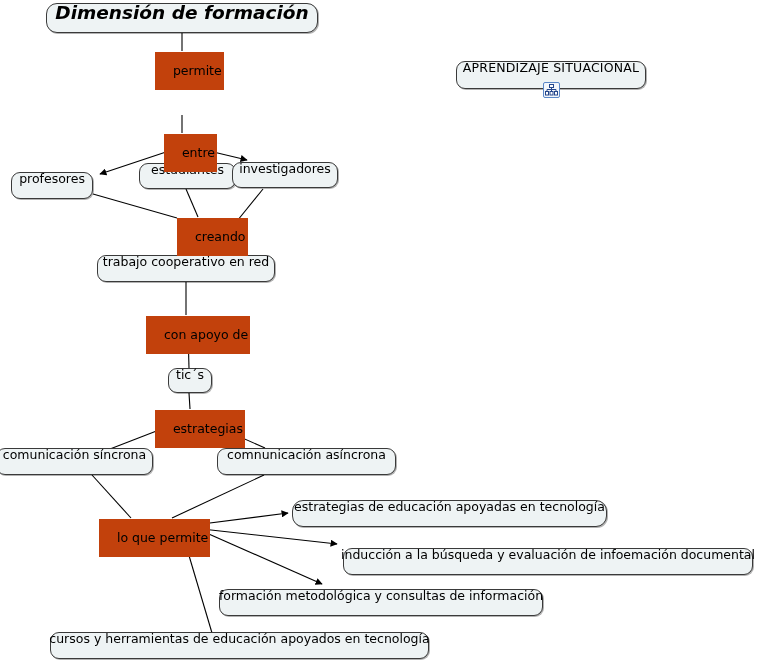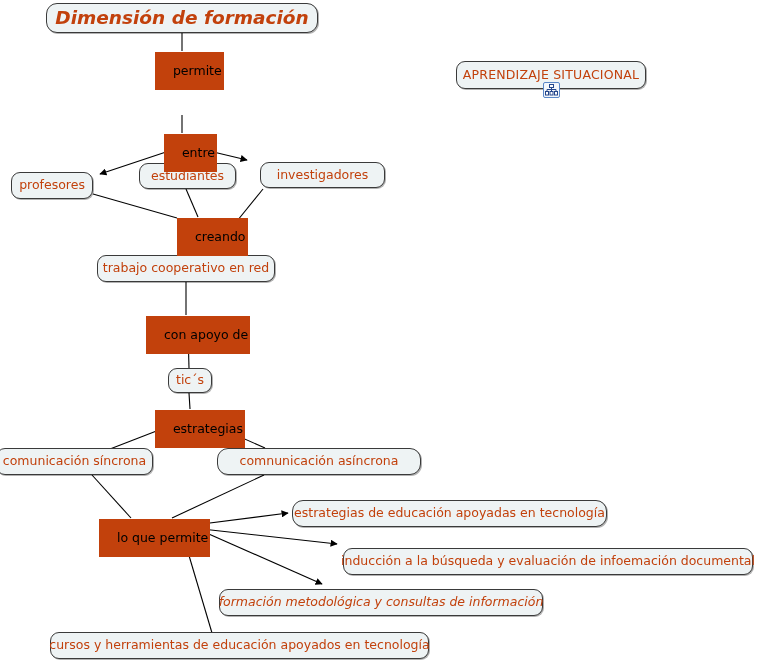--- a/index.html
+++ b/index.html
@@ -27,25 +27,24 @@
     width: 757px;
     height: 663px;
     pointer-events: none;
   }
   .node {
     position: absolute;
     box-sizing: border-box;
     background: #eef3f4;
     border: 1px solid #3a3a3a;
     border-radius: 9px;
-    color: #c2410c;
+    color: #000000;
     font-size: 12.5px;
     line-height: 1;
     display: flex;
-    align-items: center;
     justify-content: center;
     white-space: pre;
     box-shadow: 1px 1px 0 rgba(0,0,0,0.30);
     padding: 0 9px;
   }
   .node.title-node {
     font-weight: bold;
     font-style: italic;
     font-size: 18.5px;
     border-radius: 11px;
@@ -160,49 +159,49 @@
 
 
   <div class="node" style="left:11px; top:172px; width:82px; height:27px;">
     <span>profesores</span>
   </div>
 
   <div class="node" style="left:139px; top:163px; width:97px; height:26px;">
     <span>estudiantes</span>
   </div>
 
-  <div class="node" style="left:232px; top:162px; width:125px; height:26px;margin-left:28px;">
+  <div class="node" style="left:232px; top:162px; width:106px; height:26px;">
     <span>investigadores</span>
   </div>
 
   <div class="node" style="left:97px; top:255px; width:178px; height:27px;">
     <span>trabajo cooperativo en red</span>
   </div>
 
   <div class="node" style="left:168px; top:368px; width:44px; height:25px;">
     <span>tic´s</span>
   </div>
 
   <div class="node" style="left:-4px; top:448px; width:157px; height:27px;">
     <span>comunicación síncrona</span>
   </div>
 
-  <div class="node" style="left:217px; top:448px; width:204px; height:27px;border-radius:11px;">
+  <div class="node" style="left:217px; top:448px; width:179px; height:27px;">
     <span>comnunicación asíncrona</span>
   </div>
 
   <div class="node" style="left:292px; top:500px; width:315px; height:27px;border-radius:11px;">
     <span>estrategias de educación apoyadas en tecnología</span>
   </div>
 
   <div class="node" style="left:343px; top:548px; width:410px; height:27px;">
     <span>inducción a la búsqueda y evaluación de infoemación documental</span>
   </div>
 
-  <div class="node" style="left:219px; top:589px; width:324px; height:27px;font-style:italic;">
+  <div class="node" style="left:219px; top:589px; width:324px; height:27px;">
     <span>formación metodológica y consultas de información</span>
   </div>
 
   <div class="node" style="left:50px; top:632px; width:379px; height:27px;">
     <span>cursos y herramientas de educación apoyados en tecnología</span>
   </div>
 
   <div class="link-label" style="left:155px; top:52px;">
     <span>permite</span>
   </div>

